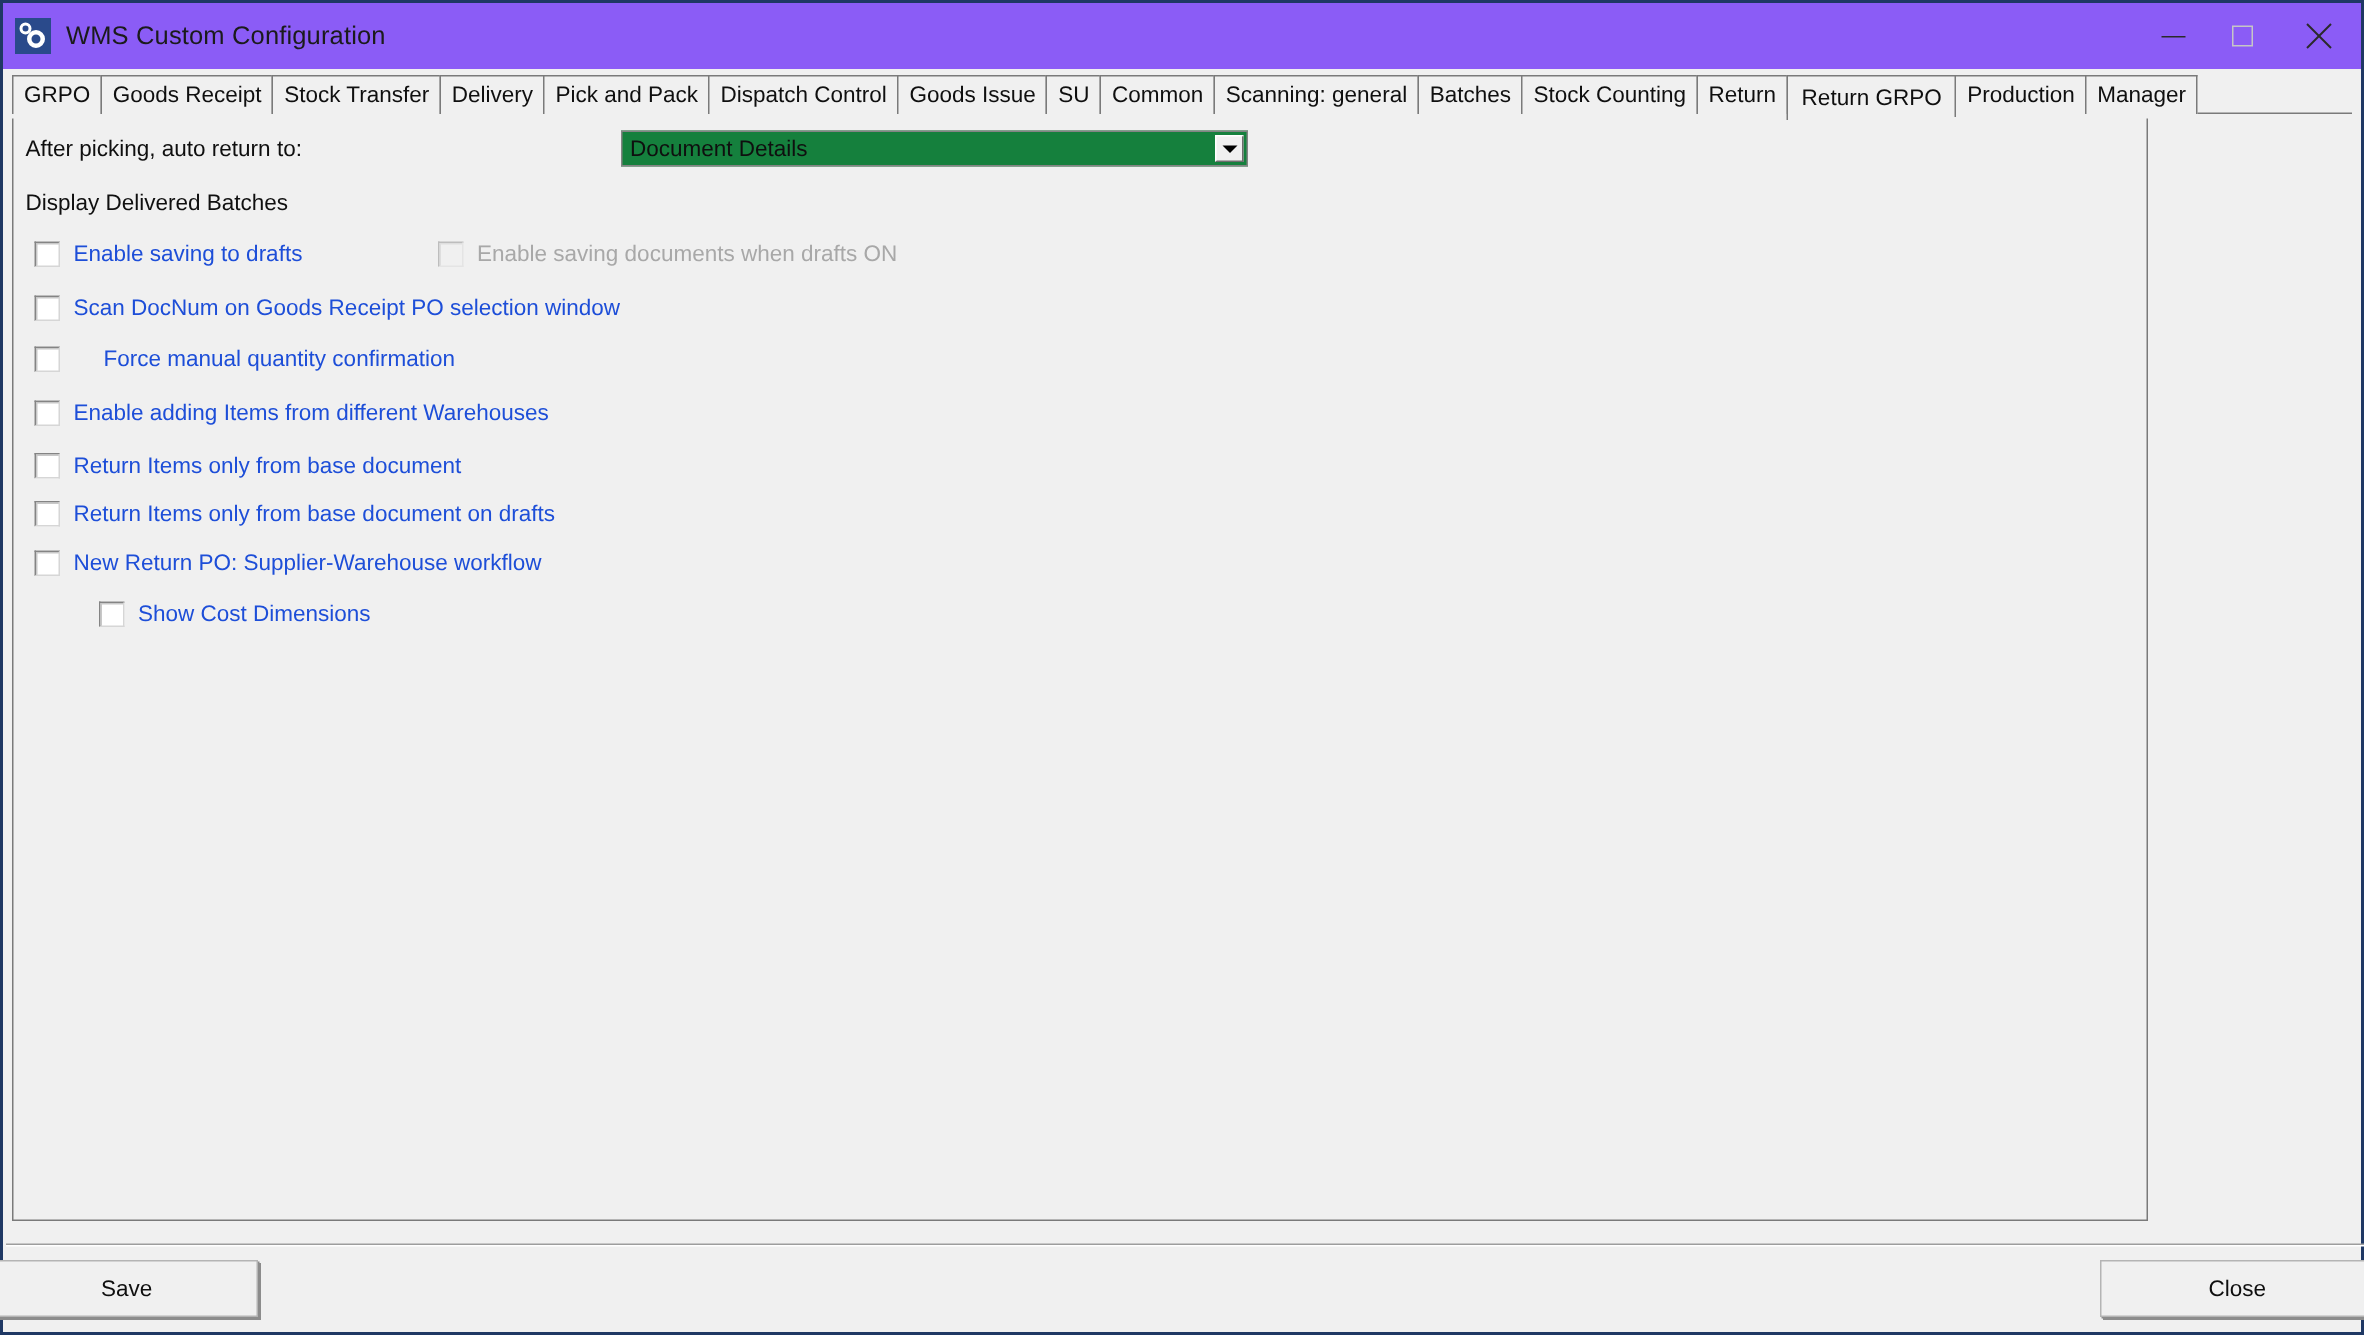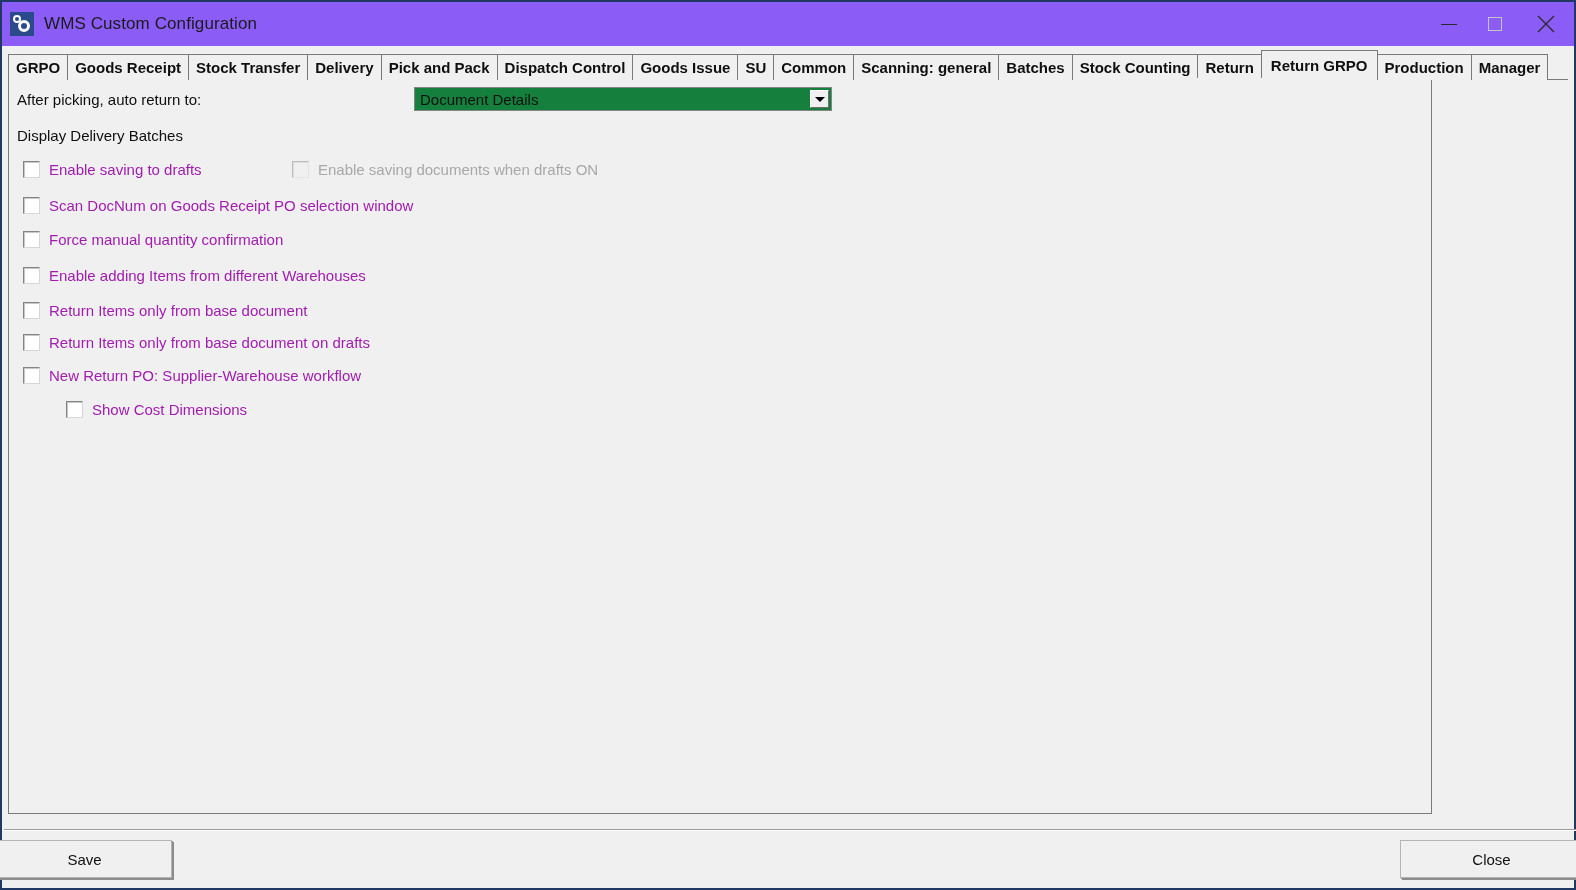--- a/index.html
+++ b/index.html
@@ -68,22 +68,21 @@
     width: 14px; height: 14px; border: 1px solid #c6c6c6;
   }
   .wc-close svg { display: block; }
 
   
   #tabstrip {
     position: absolute;
     left: 6px; top: 48px;
     width: 1560px; height: 30px;
     display: flex;
-    align-items: flex-end;
-    font-weight: bold;
+    align-items: flex-start;
   }
   .tab {
     height: 26px;
     background: #f0f0f0;
     border: 1px solid #7a7a7a;
     border-bottom: none;
     margin-right: -1px;
     padding: 0 7px;
     display: flex; align-items: center; justify-content: center;
     font-size: 15px;
@@ -192,21 +191,21 @@
   .cbox.disabled {
     background: #f0f0f0;
     border-top-color: #bdbdbd;
     border-left-color: #bdbdbd;
     border-right-color: #e4e4e4;
     border-bottom-color: #e4e4e4;
     box-shadow: inset 1px 1px 0 #dedede;
   }
   .cblabel {
     font-size: 15px;
-    color: #a21caf;
+    color: #1d4ed8;
     margin-left: 9px;
   }
   .cblabel.disabled { color: #a8a8a8; text-align: center; }
 
   
   #footer-sep {
     position: absolute;
     left: 2px; top: 827px;
     width: 1572px; height: 2px;
     border-top: 1px solid #9d9d9d;
@@ -309,21 +308,21 @@
       </div>
       <div id="tab-filler"></div>
     </div>
 
   <div id="tabpanel">
 
     <div class="field-row" style="left:8px; top:12px;">
       <span class="field-label">After picking, auto return to:</span>
     </div>
     <div class="field-row" style="left:8px; top:48px;">
-      <span class="field-label">Display Delivery Batches</span>
+      <span class="field-label">Display Delivered Batches</span>
     </div>
 
     <div class="combo" style="left:405px; top:8px;">
       <div class="combo-value">Document Details</div>
       <div class="combo-btn">
           <div class="arrow"></div>
         </div>
     </div>
 
 
@@ -333,21 +332,21 @@
           <span class="cblabel">Enable saving to drafts</span>
         </div>
         <div class="cbrow" style="left: 283px; top: 82px;">
           <div class="cbox disabled"></div>
           <span class="cblabel disabled">Enable saving documents when drafts ON</span>
         </div>
         <div class="cbrow" style="left: 14px; top: 118px;">
           <div class="cbox"></div>
           <span class="cblabel">Scan DocNum on Goods Receipt PO selection window</span>
         </div>
-        <div class="cbrow" style="left: 14px; top: 152px;">
+        <div class="cbrow" style="left: 14px; top: 152px; gap: 20px;">
           <div class="cbox"></div>
           <span class="cblabel">Force manual quantity confirmation</span>
         </div>
         <div class="cbrow" style="left: 14px; top: 188px;">
           <div class="cbox"></div>
           <span class="cblabel">Enable adding Items from different Warehouses</span>
         </div>
         <div class="cbrow" style="left: 14px; top: 223px;">
           <div class="cbox"></div>
           <span class="cblabel">Return Items only from base document</span>

